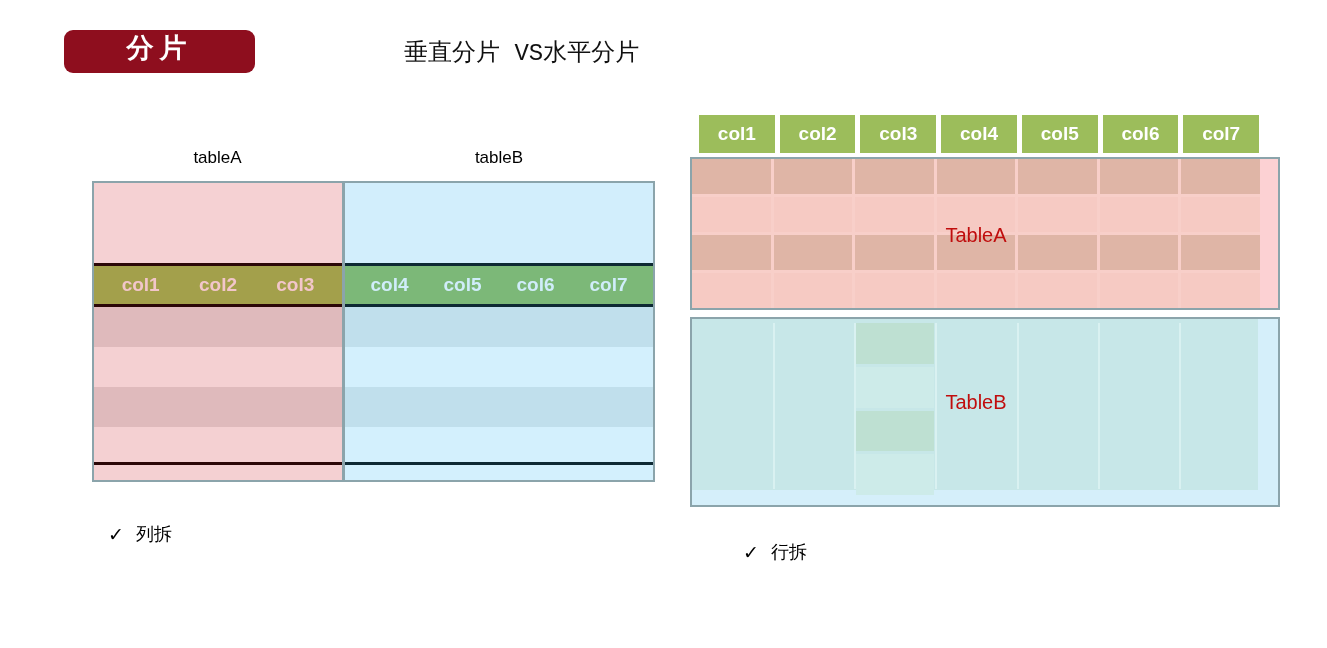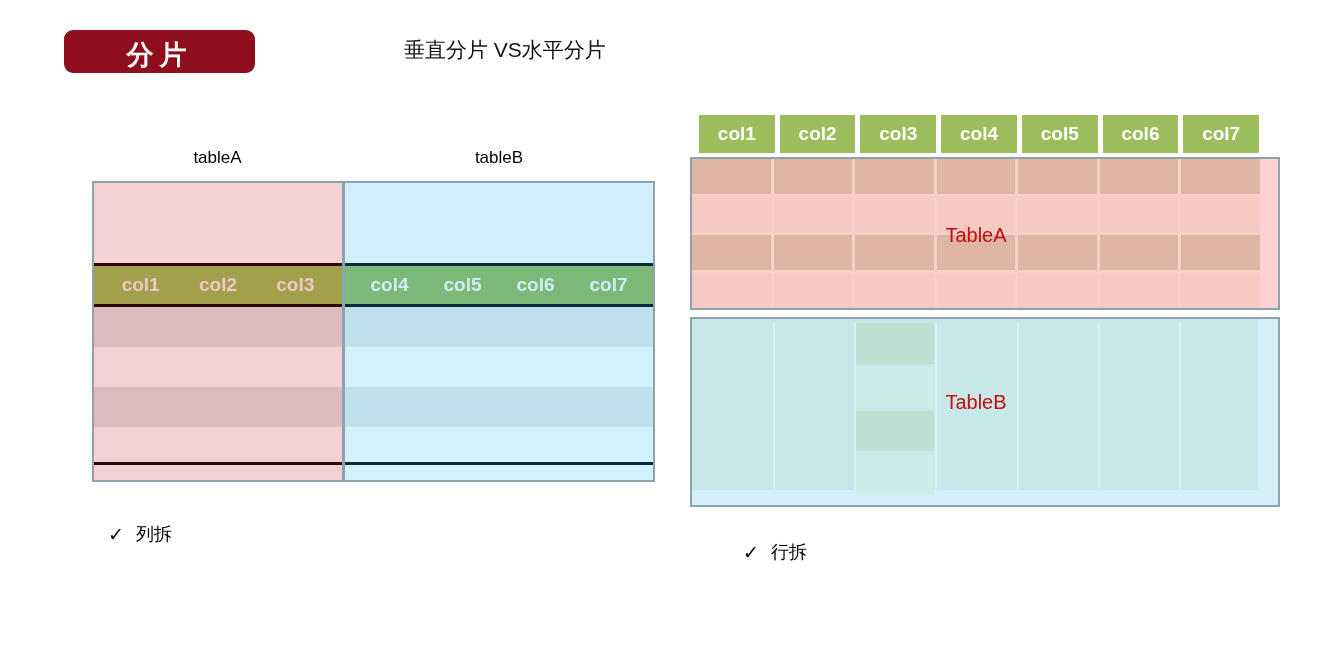--- a/index.html
+++ b/index.html
@@ -4,29 +4,29 @@
 <style>
   html,body{margin:0;padding:0;background:#ffffff;}
   .canvas{
     position:relative;width:1327px;height:648px;background:#ffffff;overflow:hidden;
     font-family:"Liberation Sans","DejaVu Sans",sans-serif;color:#1a1a1a;
   }
   
   .badge{
     position:absolute;left:64px;top:30px;width:191px;height:43px;
     background:#8e0e1e;border-radius:9px;
-    display:flex;align-items:flex-end;justify-content:center;
+    display:flex;align-items:flex-start;justify-content:center;
   }
   .badge span{
     color:#ffffff;font-size:27px;font-weight:bold;letter-spacing:6px;
     font-family:"Liberation Serif","DejaVu Serif",serif;
   }
   .subtitle{
     position:absolute;left:404px;top:36px;width:260px;height:26px;
-    font-size:21px;color:#111;font-family:Liberation Sans, sans-serif;
+    font-size:24px;color:#111;font-family:Liberation Mono, monospace;
   }
   
   .tbl-lbl{position:absolute;top:148px;height:22px;font-size:17px;text-align:center;color:#000;}
   .lbl-a{left:92px;width:251px;}
   .lbl-b{left:343px;width:312px;}
   .vbox{
     position:absolute;left:92px;top:181px;width:563px;height:301px;
     border:2px solid #8ba4ab;box-sizing:border-box;display:flex;
   }
   .vhalf{display:flex;flex-direction:column;height:100%;}

